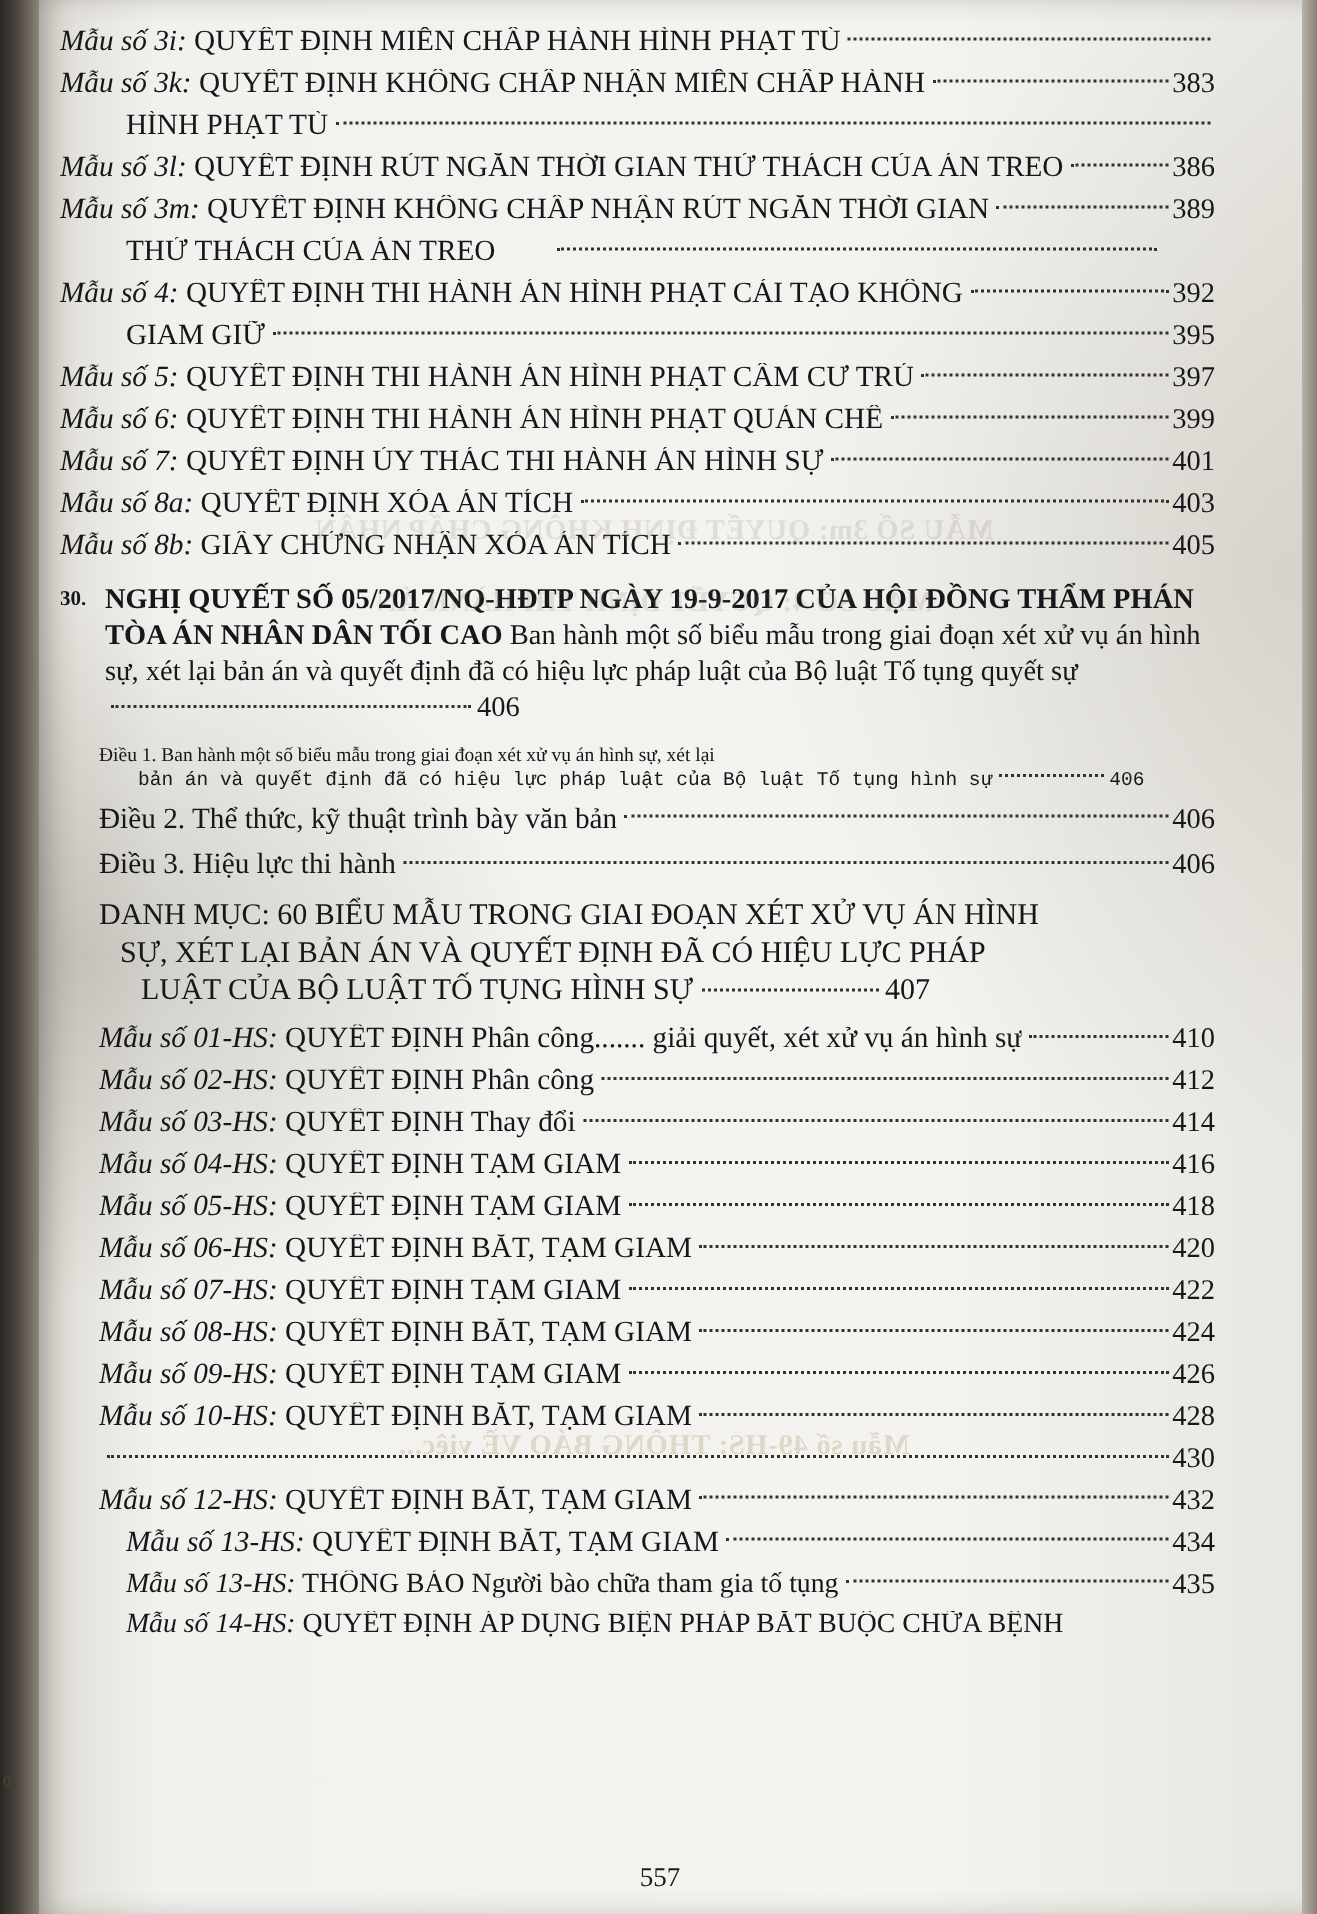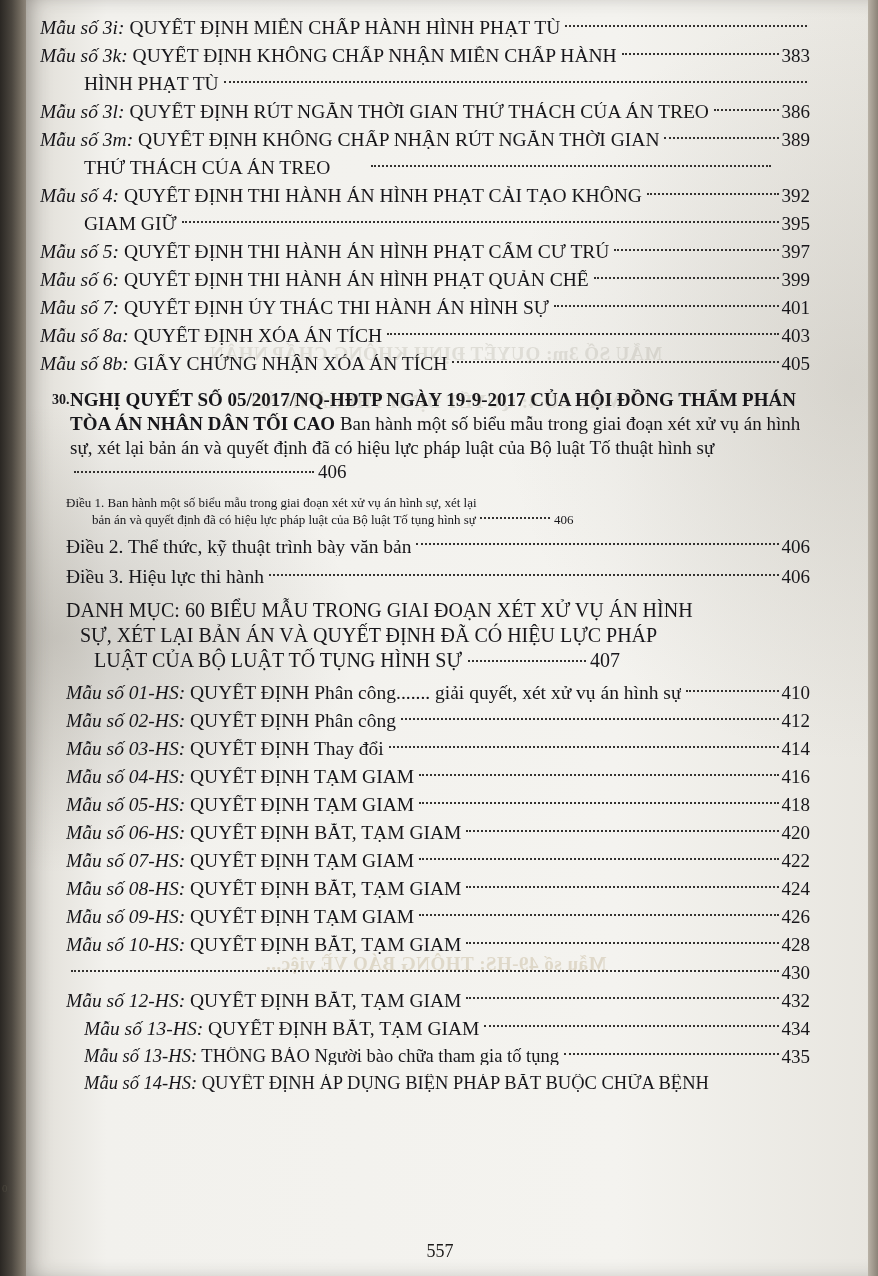--- a/index.html
+++ b/index.html
@@ -76,39 +76,39 @@
   .ital { font-style: italic; }
 
   
   .sec {
     position: relative;
     margin-top: 14px;
     margin-bottom: 10px;
   }
   .sec .num {
     position: absolute;
-    left: 12px; top: 4px;
+    left: 0; top: 4px;
     font-size: 14px;
     font-weight: 600;
     text-align: center;
   }
   .sec .body {
     padding-left: 30px;
     font-size: 19px;
     line-height: 1.28;
   }
   .sec .body .b1 { font-weight: 600; }
 
   .para {
     font-size: 13px;
     line-height: 1.30;
     padding-left: 26px;
     margin-bottom: 8px;
   }
-  .para .hang { display: block; padding-left: 26px; }
+  .para .hang { display: block; padding-left: 26px; font-family: Liberation Mono, monospace; }
 
   .danhmuc {
     font-size: 20px;
     line-height: 1.26;
     padding-left: 26px;
     margin-top: 6px;
     margin-bottom: 10px;
   }
   .danhmuc .l2 { padding-left: 14px; display: block; }
   .danhmuc .l3 { padding-left: 28px; display: block; }
@@ -238,21 +238,21 @@
       <span class="txt"><span class="ital">Mẫu số 8b:</span>
         <span>GIẤY CHỨNG NHẬN XÓA ÁN TÍCH</span></span>
       <span class="dots"></span>
       <span class="pg">405</span>
     </div>
 
     <div class="sec">
       <span class="num">30.</span>
       <div class="body">
         <span class="b1">NGHỊ QUYẾT SỐ 05/2017/NQ-HĐTP NGÀY 19-9-2017 CỦA HỘI ĐỒNG THẨM PHÁN TÒA ÁN NHÂN DÂN TỐI CAO</span>
-        <span>Ban hành một số biểu mẫu trong giai đoạn xét xử vụ án hình sự, xét lại bản án và quyết định đã có hiệu lực pháp luật của Bộ luật Tố thuật hình sự</span><span style="display:inline-block;width:240px;border-bottom:2px dotted #33312f;margin:0 4px 5px 4px;height:1px;"></span><span class="pg">406</span>
+        <span>Ban hành một số biểu mẫu trong giai đoạn xét xử vụ án hình sự, xét lại bản án và quyết định đã có hiệu lực pháp luật của Bộ luật Tố tụng quyết sự</span><span style="display:inline-block;width:240px;border-bottom:2px dotted #33312f;margin:0 4px 5px 4px;height:1px;"></span><span class="pg">406</span>
       </div>
     </div>
 
     <div class="para">
       <span>Điều 1. Ban hành một số biểu mẫu trong giai đoạn xét xử vụ án hình sự, xét lại</span>
       <span class="hang"><span>bản án và quyết định đã có hiệu lực pháp luật của Bộ luật Tố tụng hình sự</span><span style="display:inline-block;width:70px;border-bottom:2px dotted #33312f;margin:0 4px 5px 4px;height:1px;"></span><span>406</span></span>
     </div>
 
     <div class="line indent1" style="margin-bottom:11px;">
       <span class="txt">Điều 2. Thể thức, kỹ thuật trình bày văn bản</span>

